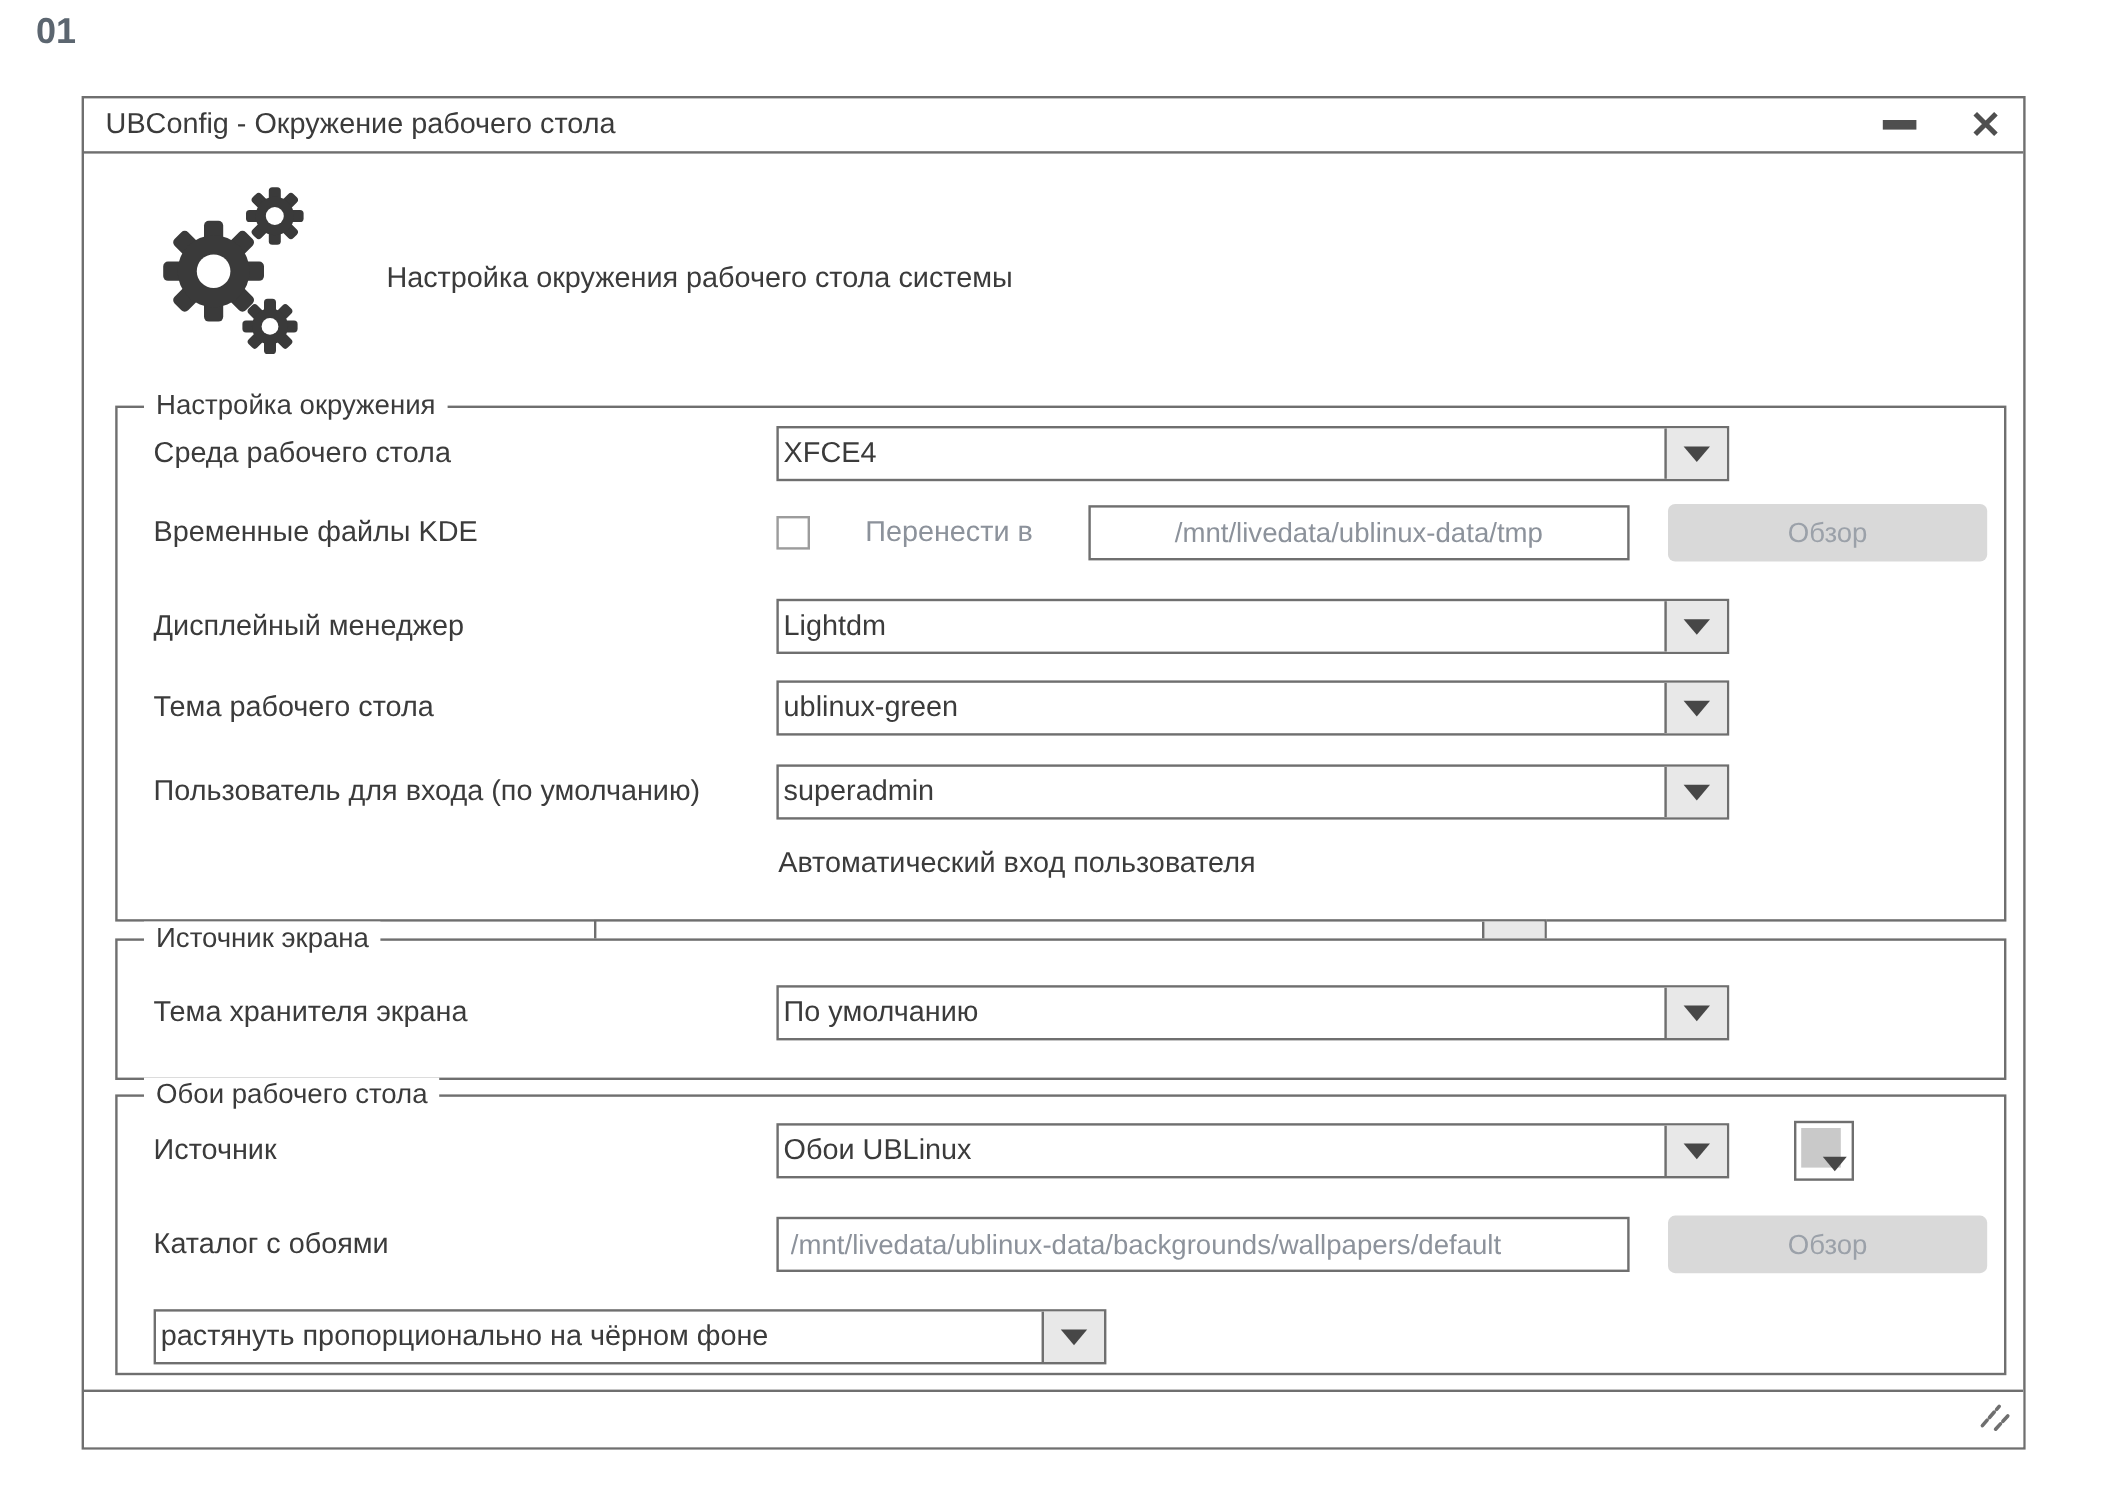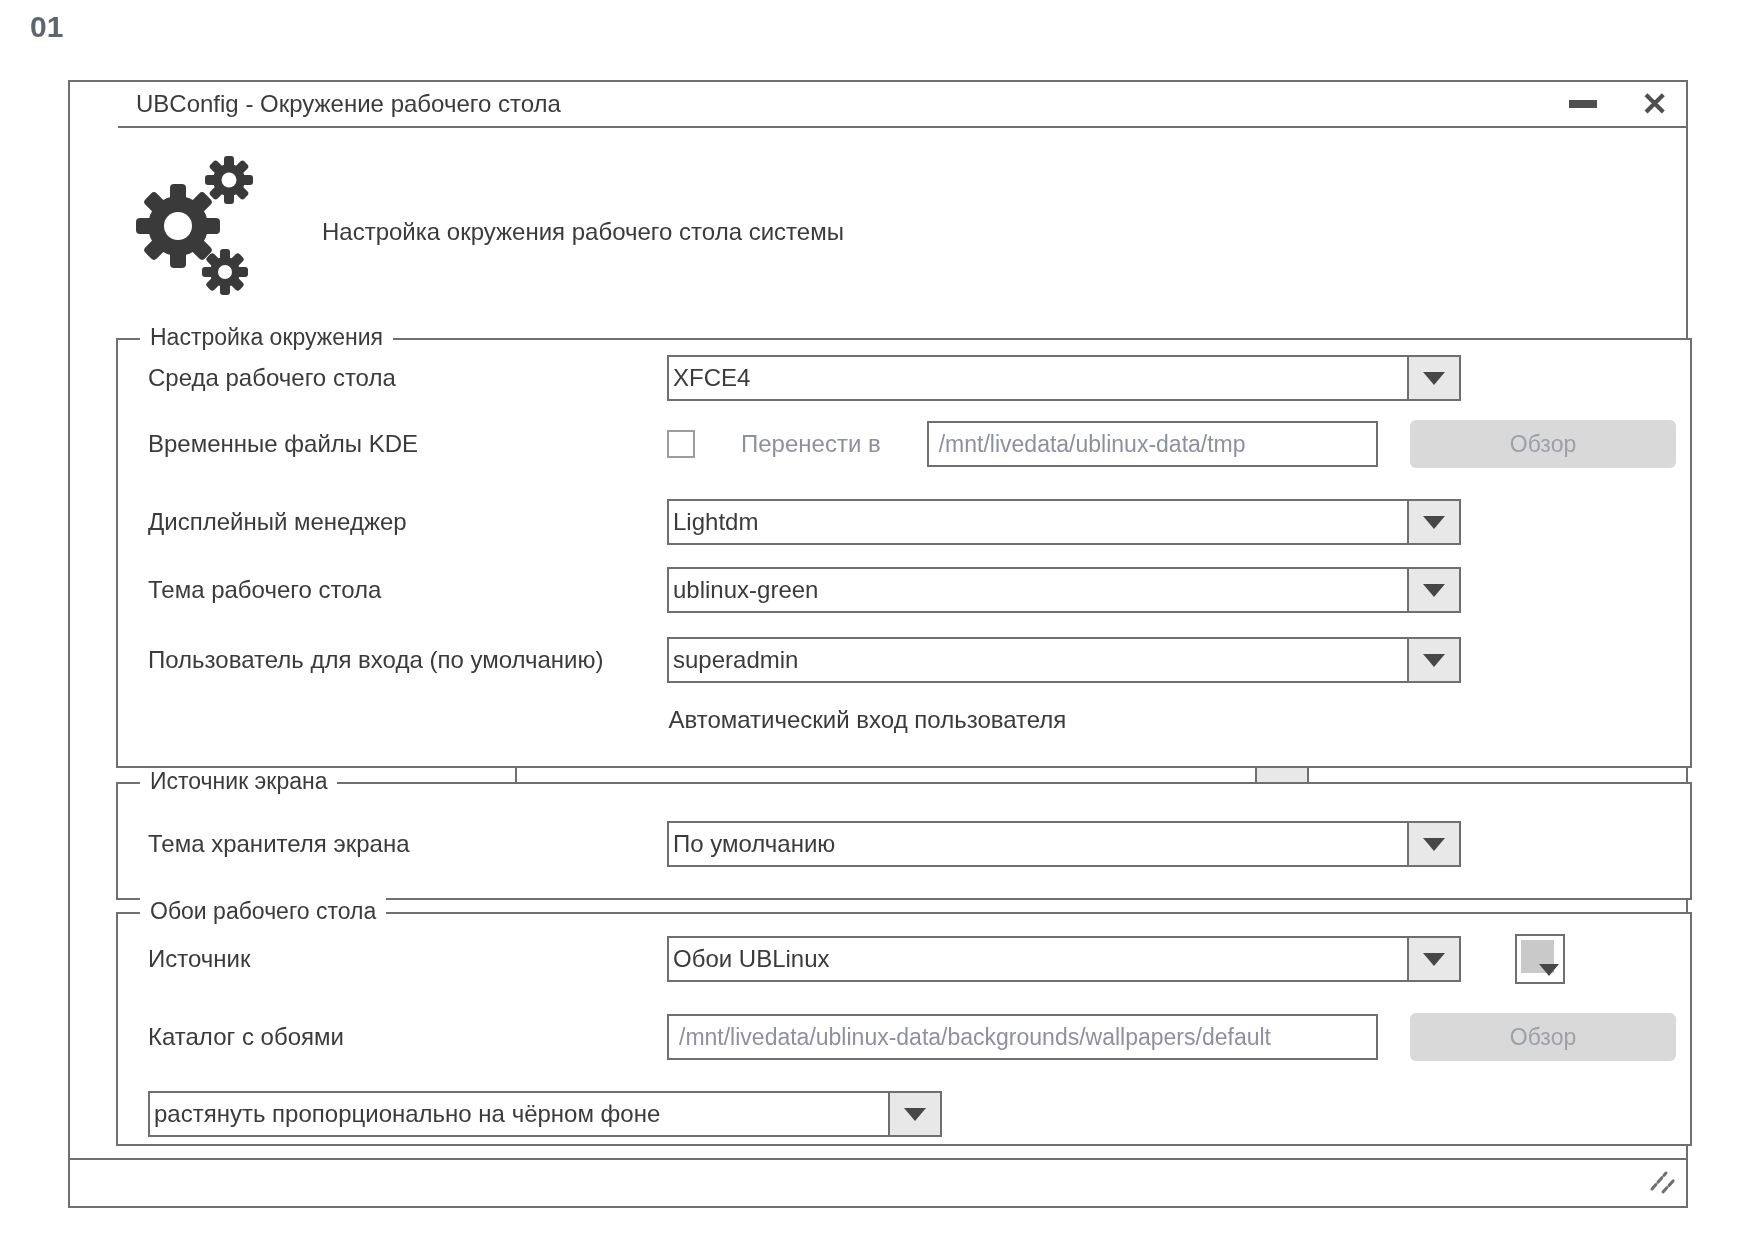--- a/index.html
+++ b/index.html
@@ -6,48 +6,48 @@
   body{
     width:1753px;height:1240px;position:relative;background:#ffffff;
     font-family:"Liberation Sans", sans-serif;color:#3b3b3b;overflow:hidden;
   }
   .page-label{position:absolute;left:30px;top:10px;font-size:30px;font-weight:bold;color:#5c6670;}
 
   .window{
     position:absolute;left:68px;top:80px;width:1620px;height:1128px;
     border:2px solid #6f6f6f;background:#fff;box-sizing:border-box;
   }
-  .titlebar{height:46px;border-bottom:2px solid #6f6f6f;display:flex;align-items:center;padding:16px 18px;box-sizing:border-box;margin-left:48px;}
+  .titlebar{height:46px;border-bottom:2px solid #6f6f6f;display:flex;align-items:center;padding:16px 18px;box-sizing:border-box;}
   .window-title{flex:1;font-size:24px;color:#3b3b3b;}
   .min-btn{width:28px;height:8px;background:#4f4f4f;margin-right:44px;cursor:default;}
   .close-btn{font-size:32px;font-weight:bold;color:#4f4f4f;line-height:1;cursor:default;}
 
   .app-icon{position:absolute;left:56px;top:66px;}
   .header-caption{position:absolute;left:252px;top:136px;font-size:24px;}
 
-  .groupbox{position:absolute;left:26px;width:1576px;border:2px solid #6f6f6f;box-sizing:border-box;background:#fff;margin-left:20px;}
+  .groupbox{position:absolute;left:26px;width:1576px;border:2px solid #6f6f6f;box-sizing:border-box;background:#fff;}
   .group-env{top:256px;height:430px;}
   .group-saver{top:700px;height:118px;}
   .group-wall{top:830px;height:234px;}
   .legend{position:absolute;top:-16px;left:22px;background:#fff;padding:0 10px;font-size:23px;}
 
   .row{position:absolute;left:30px;right:14px;height:48px;display:flex;align-items:center;gap:32px;}
   .row-label{width:487px;font-size:24px;flex:0 0 auto;}
 
   .combo{display:flex;width:794px;height:46px;border:2px solid #6f6f6f;box-sizing:border-box;background:#fff;flex:0 0 auto;}
   .combo-value{flex:1;display:flex;align-items:center;padding:0 4px;font-size:24px;white-space:nowrap;overflow:hidden;}
   .combo-btn{width:52px;border-left:2px solid #6f6f6f;background:#e8e8e8;display:flex;align-items:center;justify-content:center;box-sizing:border-box;}
   .tri-down{width:0;height:0;border-left:11px solid transparent;border-right:11px solid transparent;border-top:13px solid #474747;}
 
   .checkbox{width:28px;height:28px;border:2px solid #9c9c9c;background:#fff;box-sizing:border-box;margin-right:14px;flex:0 0 auto;}
   .checkbox-label{font-size:24px;color:#8c929b;margin-right:14px;white-space:nowrap;}
 
   .path-field{height:46px;border:2px solid #6f6f6f;box-sizing:border-box;background:#fff;color:#8c929b;
     font-size:23px;font-family:"Liberation Sans", sans-serif;padding:0 10px;outline:none;}
-  .path-tmp{width:534px;}
+  .path-tmp{width:534px;text-align:center;}
   .path-wall{width:740px;}
 
   .browse-btn{width:266px;height:48px;margin-left:auto;background:#d9d9d9;border:none;border-radius:6px;
     color:#9ba1a9;font-size:23px;font-family:"Liberation Sans", sans-serif;display:flex;align-items:center;justify-content:center;flex:0 0 auto;}
 
   .picker-btn{width:50px;height:50px;border:2px solid #6f6f6f;box-sizing:border-box;background:#fff;position:relative;margin-left:22px;flex:0 0 auto;}
   .picker-swatch{position:absolute;left:4px;top:4px;width:33px;height:33px;background:#c9c9c9;}
   .picker-tri{position:absolute;right:4px;bottom:6px;width:0;height:0;border-left:10px solid transparent;border-right:10px solid transparent;border-top:12px solid #474747;}
 
   

